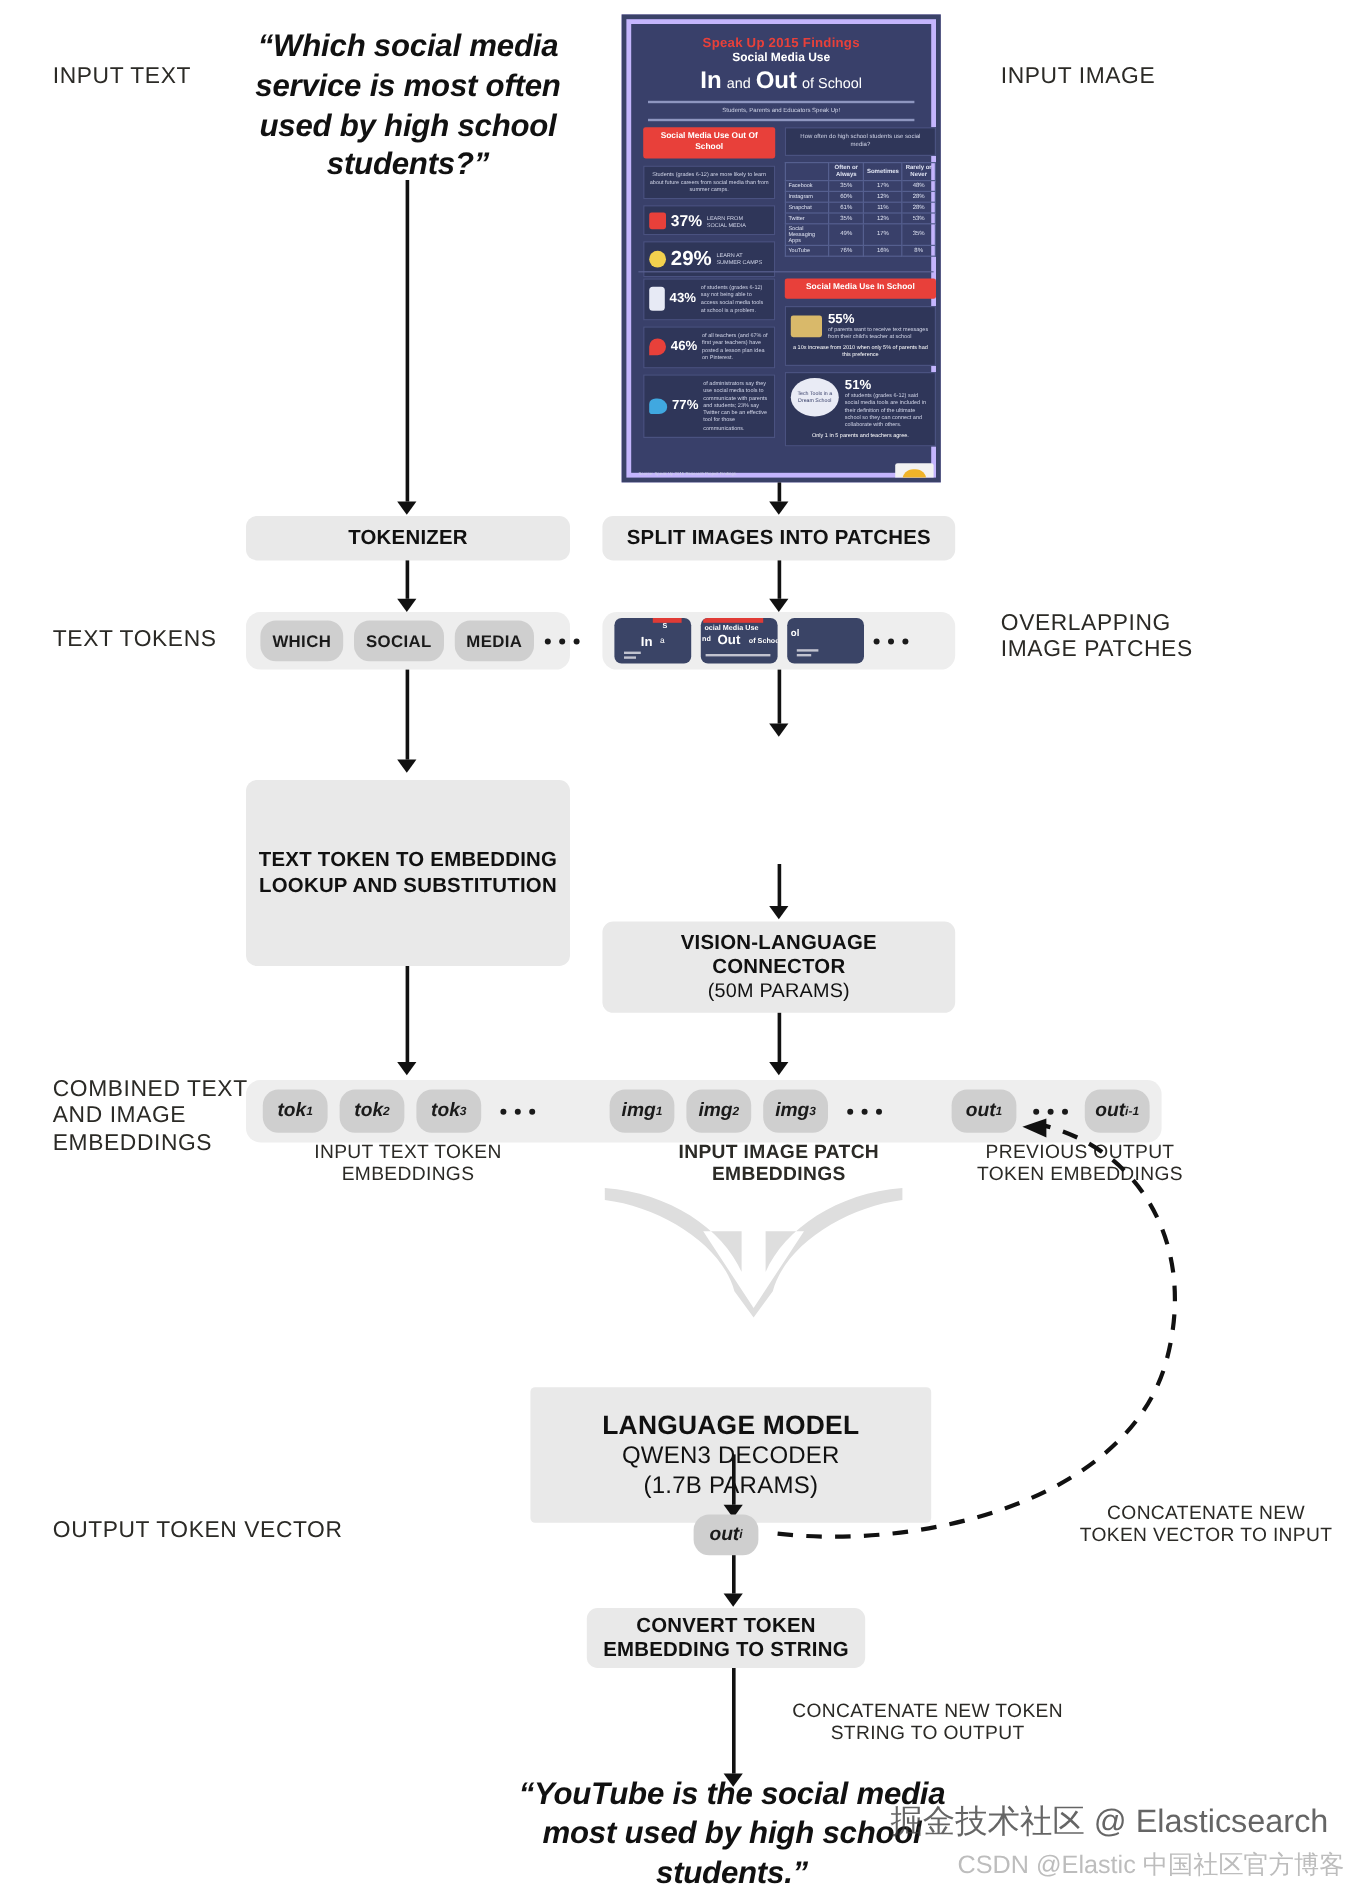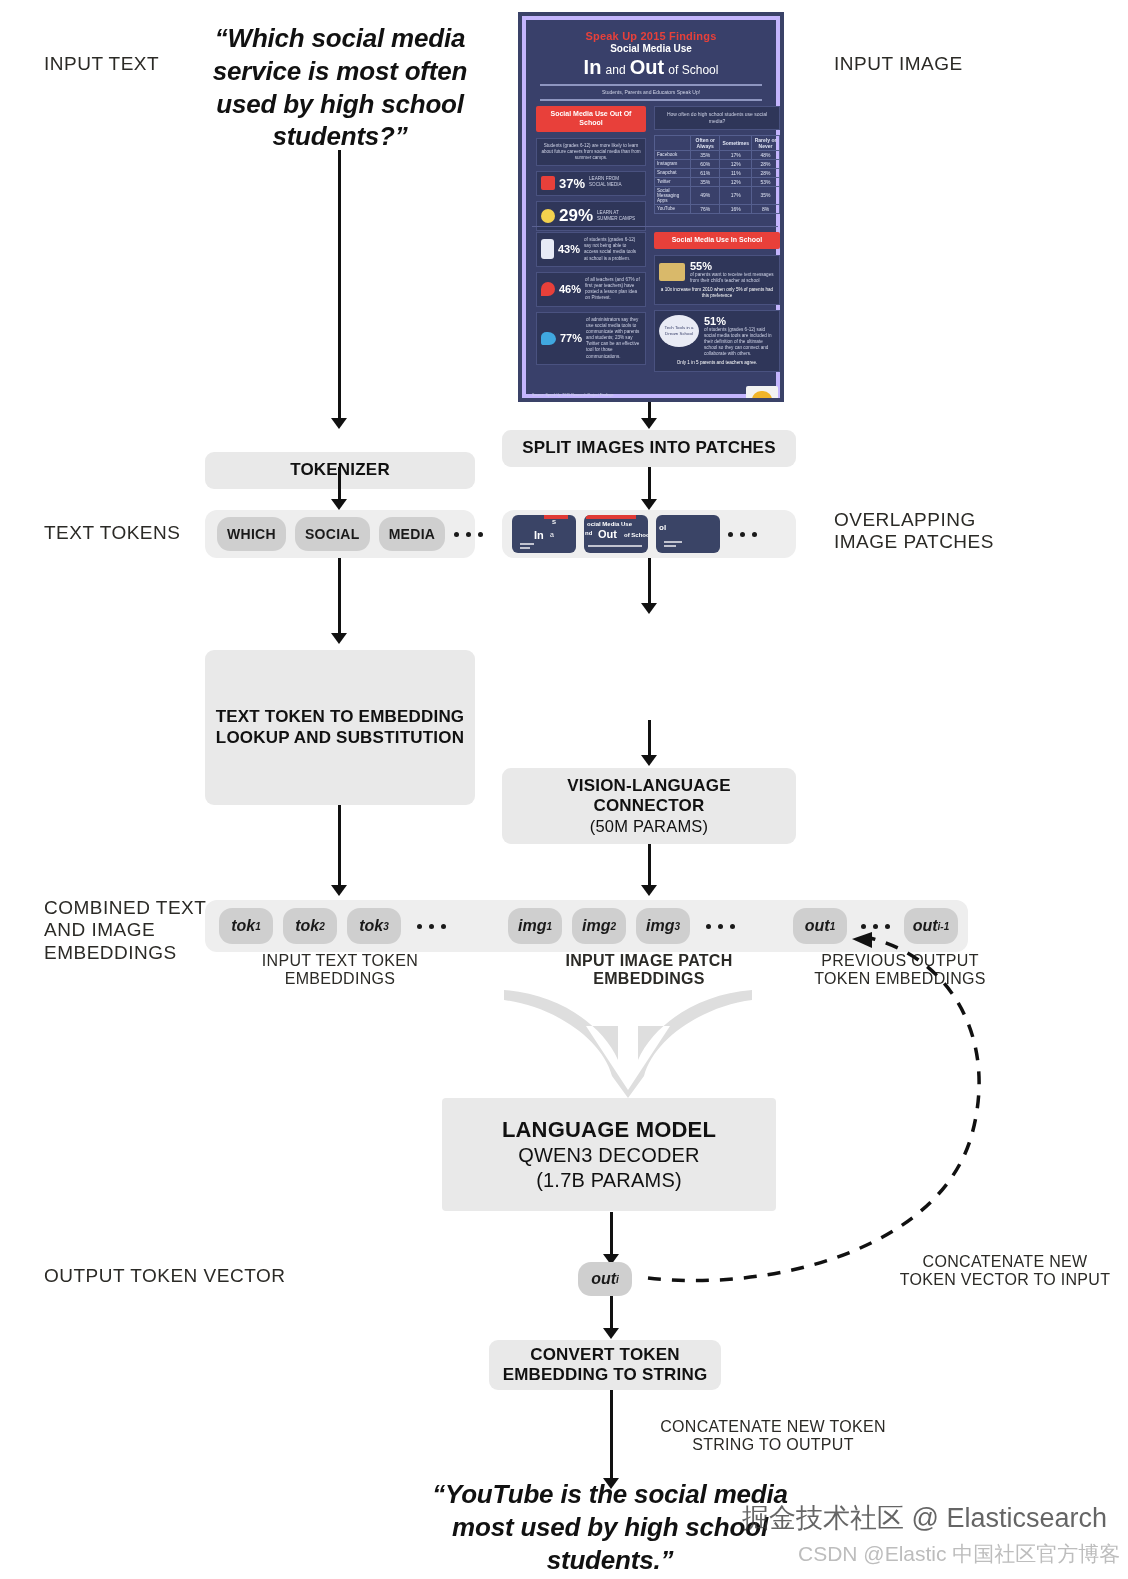--- a/index.html
+++ b/index.html
@@ -211,21 +211,21 @@
         <div class="tinytxt" style="text-align:center;margin-top:3px;font-size:5px;">Students, Parents and Educators Speak Up!</div>
         <div style="margin:3px 14px 0 14px;border-top:2px solid #8e96c0;"></div>
       </div>
 
       <div class="abs" style="left:10px;top:86px;width:110px;">
         <div class="ribbon" style="border-radius:2px;">Social Media Use
 Out Of School</div>
         <div class="card" style="margin-top:6px;padding:4px;">
           <div class="tinytxt" style="text-align:center;">Students (grades 6-12) are more likely to learn about future careers from social media than from summer camps.</div>
         </div>
-        <div class="card" style="margin-top:5px;padding:4px;display:flex;align-items:flex-start;gap:4px;">
+        <div class="card" style="margin-top:5px;padding:4px;display:flex;align-items:flex-end;gap:4px;">
           <div style="width:14px;height:14px;background:#e8403a;border-radius:2px;flex:0 0 auto;"></div>
           <div class="pct" style="font-size:13px;">37%</div>
           <div class="tinytxt" style="white-space:pre-line;">LEARN FROM
 SOCIAL MEDIA</div>
         </div>
         <div class="card" style="margin-top:5px;padding:4px;display:flex;align-items:center;gap:4px;">
           <div style="width:14px;height:14px;background:#f3d14e;border-radius:50%;flex:0 0 auto;"></div>
           <div class="pct" style="font-size:17px;">29%</div>
           <div class="tinytxt" style="white-space:pre-line;">LEARN AT
 SUMMER CAMPS</div>
@@ -342,21 +342,21 @@
 
   <div class="abs conn" style="left:331px;top:150px;">
     <div class="vline" style="height:268px;"></div>
       <div class="arrowhead"></div>
   </div>
   <div class="abs conn" style="left:641px;top:402px;">
     <div class="vline" style="height:16px;"></div>
       <div class="arrowhead"></div>
   </div>
 
-  <div class="abs box" style="left:205px;top:430px;width:270px;height:37px;margin-top:22px;">
+  <div class="abs box" style="left:205px;top:430px;width:270px;height:37px;">
     <div class="b-title">TOKENIZER</div>
   </div>
   <div class="abs box" style="left:502px;top:430px;width:294px;height:37px;">
     <div class="b-title">SPLIT IMAGES INTO PATCHES</div>
   </div>
 
   <div class="abs conn" style="left:331px;top:467px;">
     <div class="vline" style="height:32px;"></div>
       <div class="arrowhead"></div>
   </div>
@@ -509,21 +509,21 @@
   <div class="abs strip-cap" style="left:502px;top:952px;width:294px;font-weight:bold;">INPUT IMAGE PATCH
 EMBEDDINGS</div>
   <div class="abs strip-cap" style="left:800px;top:952px;width:200px;">PREVIOUS OUTPUT
 TOKEN EMBEDDINGS</div>
 
   <svg class="funnel" style="left:498px;top:990px;" width="260" height="112" viewBox="0 0 260 112">
     <path d="M2,2 C40,2 80,22 104,54 L104,36 L150,96 L196,36 L196,54 C220,22 250,6 258,2 L258,2 C250,12 216,30 196,62 L196,54 L150,110 L104,54 L104,62 C84,30 40,12 2,2 Z" fill="#dcdcdc" opacity="0"></path>
     <path d="M6,0 C60,4 104,34 120,70 L120,36 L88,36 L130,100 L172,36 L140,36 L140,70 C156,34 200,4 254,0 L254,10 C206,16 156,48 146,86 L130,108 L114,86 C104,48 54,16 6,10 Z" fill="#dedede"></path>
   </svg>
 
-  <div class="abs box big" style="left:442px;top:1098px;width:334px;height:113px;border-radius:4px;">
+  <div class="abs box big" style="left:442px;top:1156px;width:334px;height:113px;border-radius:4px;">
     <div class="b-title">LANGUAGE MODEL</div>
     <div class="b-sub" style="white-space:pre-line;">QWEN3 DECODER
 (1.7B PARAMS)</div>
   </div>
 
   <div class="abs conn" style="left:603px;top:1212px;">
     <div class="vline" style="height:42px;"></div>
       <div class="arrowhead"></div>
   </div>
 

